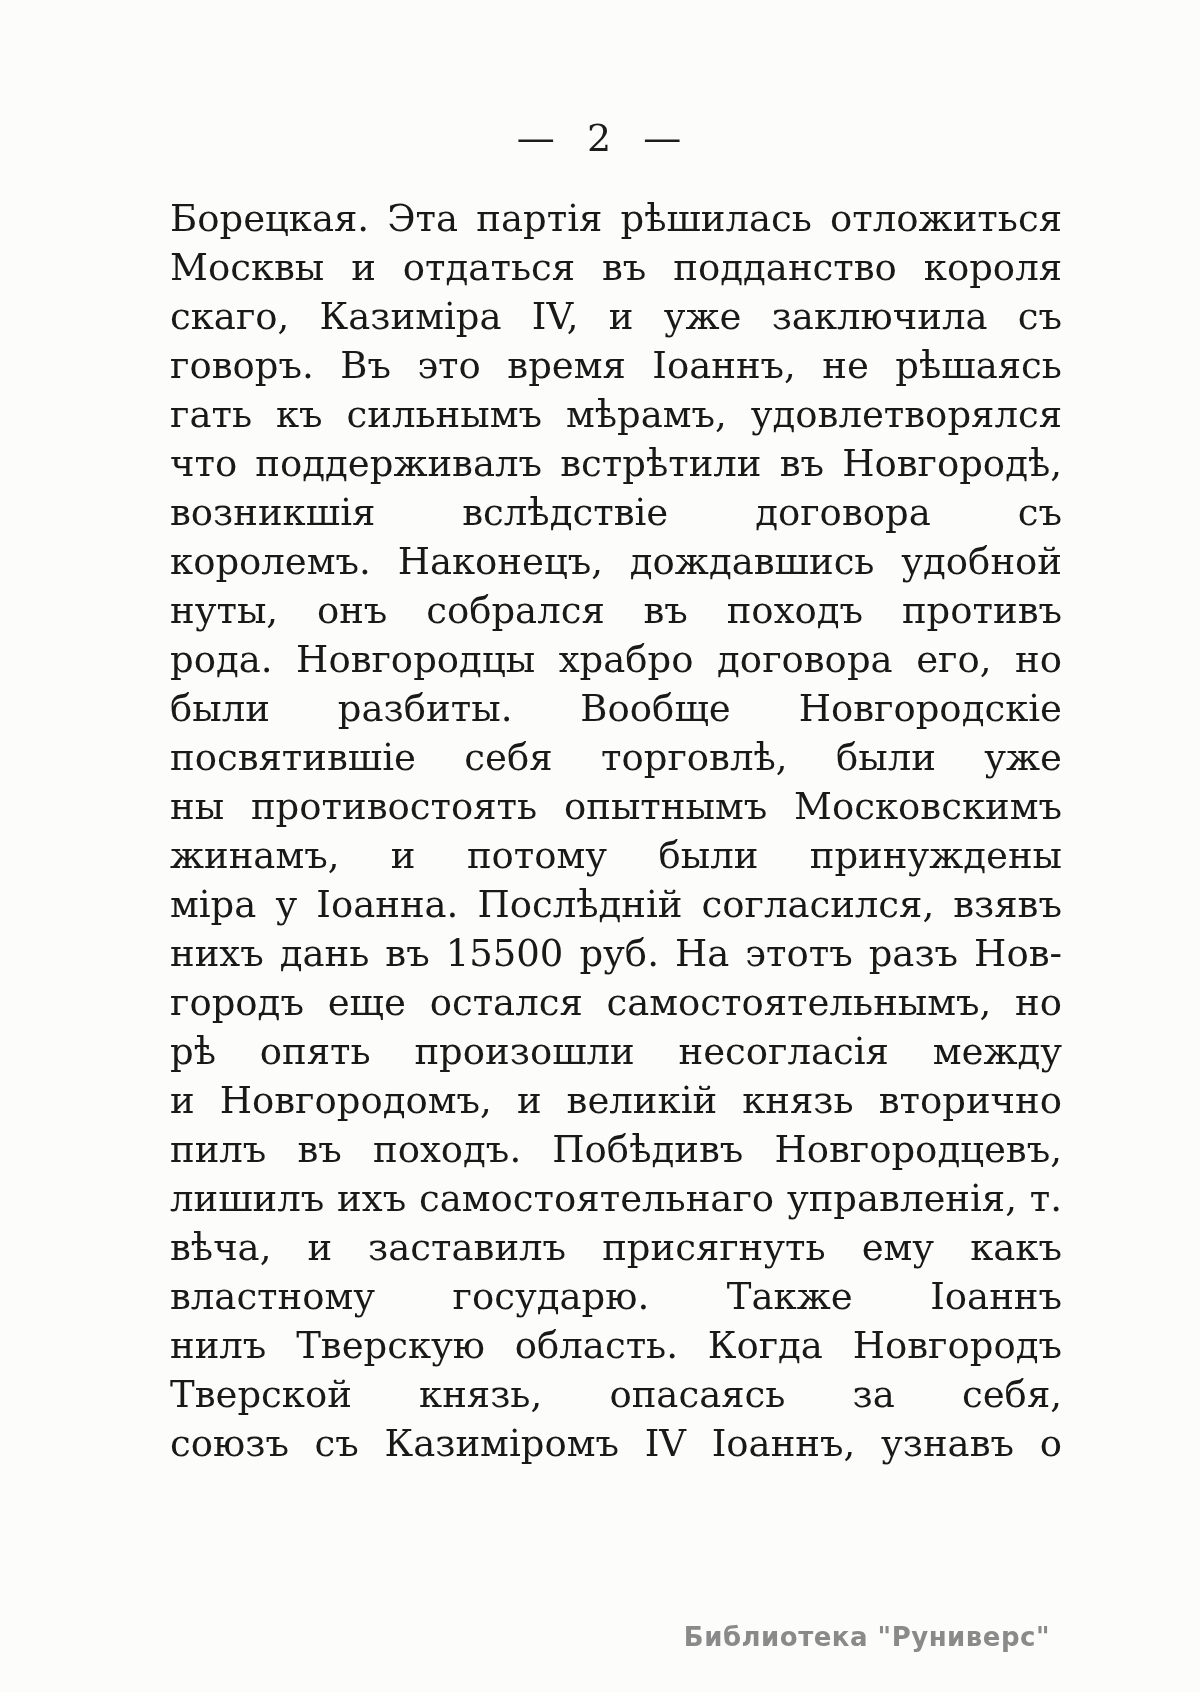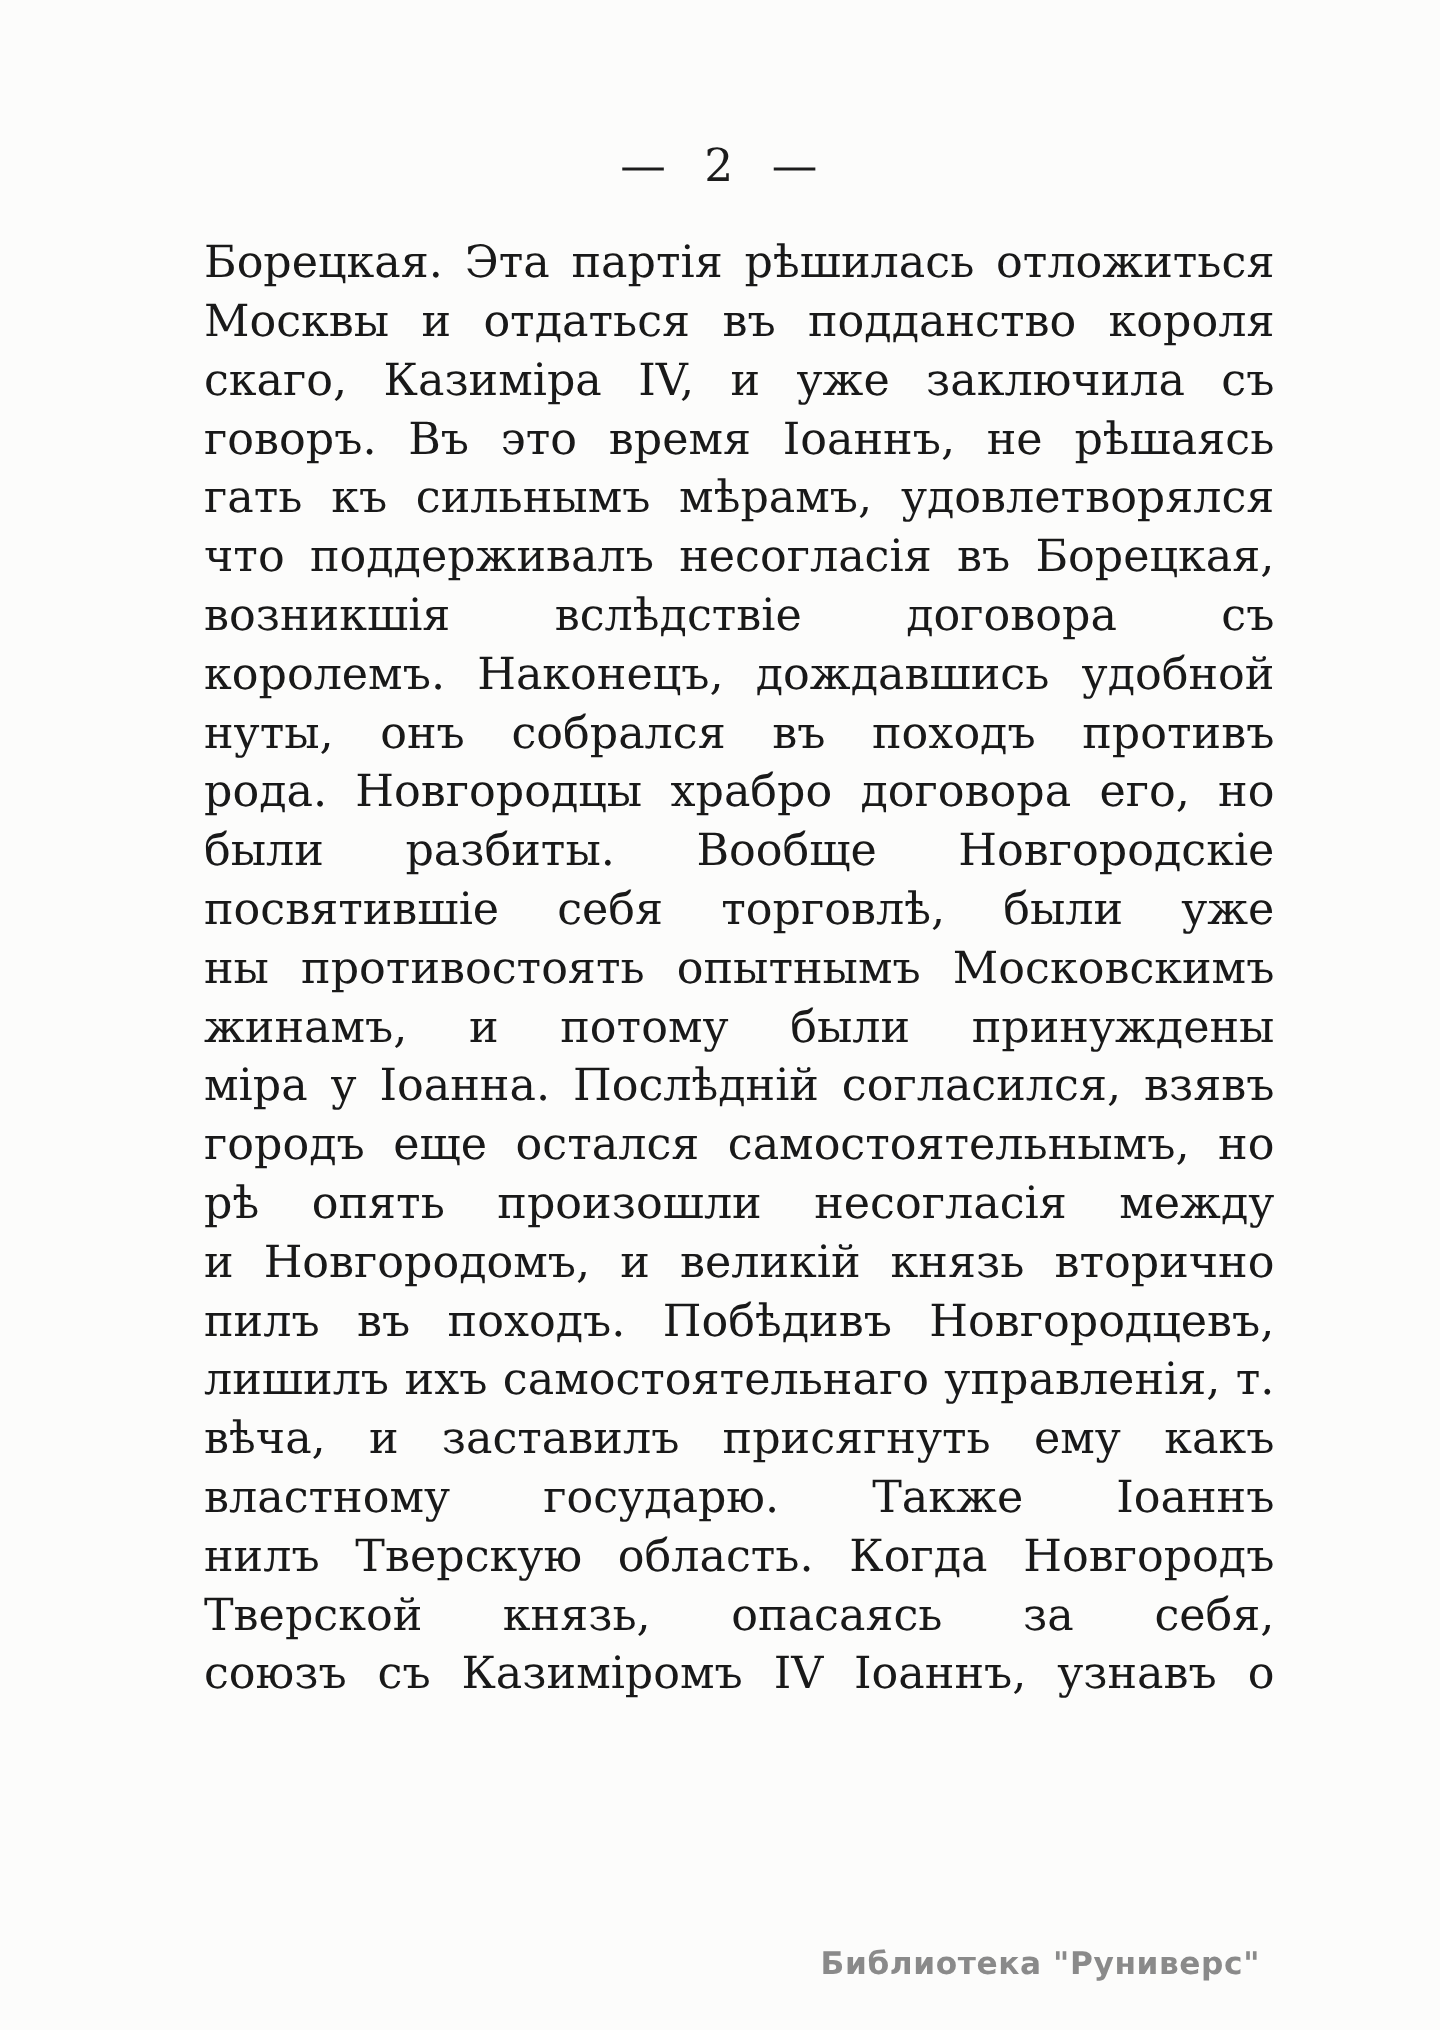--- a/index.html
+++ b/index.html
@@ -61,30 +61,31 @@
 <div class="page">
 
   <div class="page-number">— 2 —</div>
 
   <div class="text-block">
     <div class="text-line">Борецкая. Эта партія рѣшилась отложиться отъ</div>
     <div class="text-line">Москвы и отдаться въ подданство короля Поль-</div>
     <div class="text-line">скаго, Казиміра IV, и уже заключила съ нимъ до-</div>
     <div class="text-line">говоръ. Въ это время Іоаннъ, не рѣшаясь прибѣ-</div>
     <div class="text-line">гать къ сильнымъ мѣрамъ, удовлетворялся тѣмъ,</div>
-    <div class="text-line">что поддерживалъ несогласія въ Борецкая,</div>
+    <div class="text-line">что поддерживалъ встрѣтили въ Новгородѣ,</div>
     <div class="text-line">возникшія вслѣдствіе договора съ Польскимъ</div>
     <div class="text-line">королемъ. Наконецъ, дождавшись удобной ми-</div>
     <div class="text-line">нуты, онъ собрался въ походъ противъ Новго-</div>
     <div class="text-line">рода. Новгородцы храбро договора его, но</div>
     <div class="text-line">были разбиты. Вообще Новгородскіе граждане,</div>
     <div class="text-line">посвятившіе себя торговлѣ, были уже неспособ-</div>
     <div class="text-line">ны противостоять опытнымъ Московскимъ дру-</div>
     <div class="text-line">жинамъ, и потому были принуждены просить</div>
     <div class="text-line">міра у Іоанна. Послѣдній согласился, взявъ съ</div>
+    <div class="text-line">нихъ дань въ 15500 руб. На этотъ разъ Нов-</div>
     <div class="text-line">городъ еще остался самостоятельнымъ, но вско-</div>
     <div class="text-line">рѣ опять произошли несогласія между Москвою</div>
     <div class="text-line">и Новгородомъ, и великій князь вторично высту-</div>
     <div class="text-line">пилъ въ походъ. Побѣдивъ Новгородцевъ, онъ</div>
     <div class="text-line">лишилъ ихъ самостоятельнаго управленія, т. е.</div>
     <div class="text-line">вѣча, и заставилъ присягнуть ему какъ полно-</div>
     <div class="text-line">властному государю. Также Іоаннъ присоеди-</div>
     <div class="text-line">нилъ Тверскую область. Когда Новгородъ палъ,</div>
     <div class="text-line">Тверской князь, опасаясь за себя, заключилъ</div>
     <div class="text-line">союзъ съ Казиміромъ IV  Іоаннъ, узнавъ о сно-</div>

